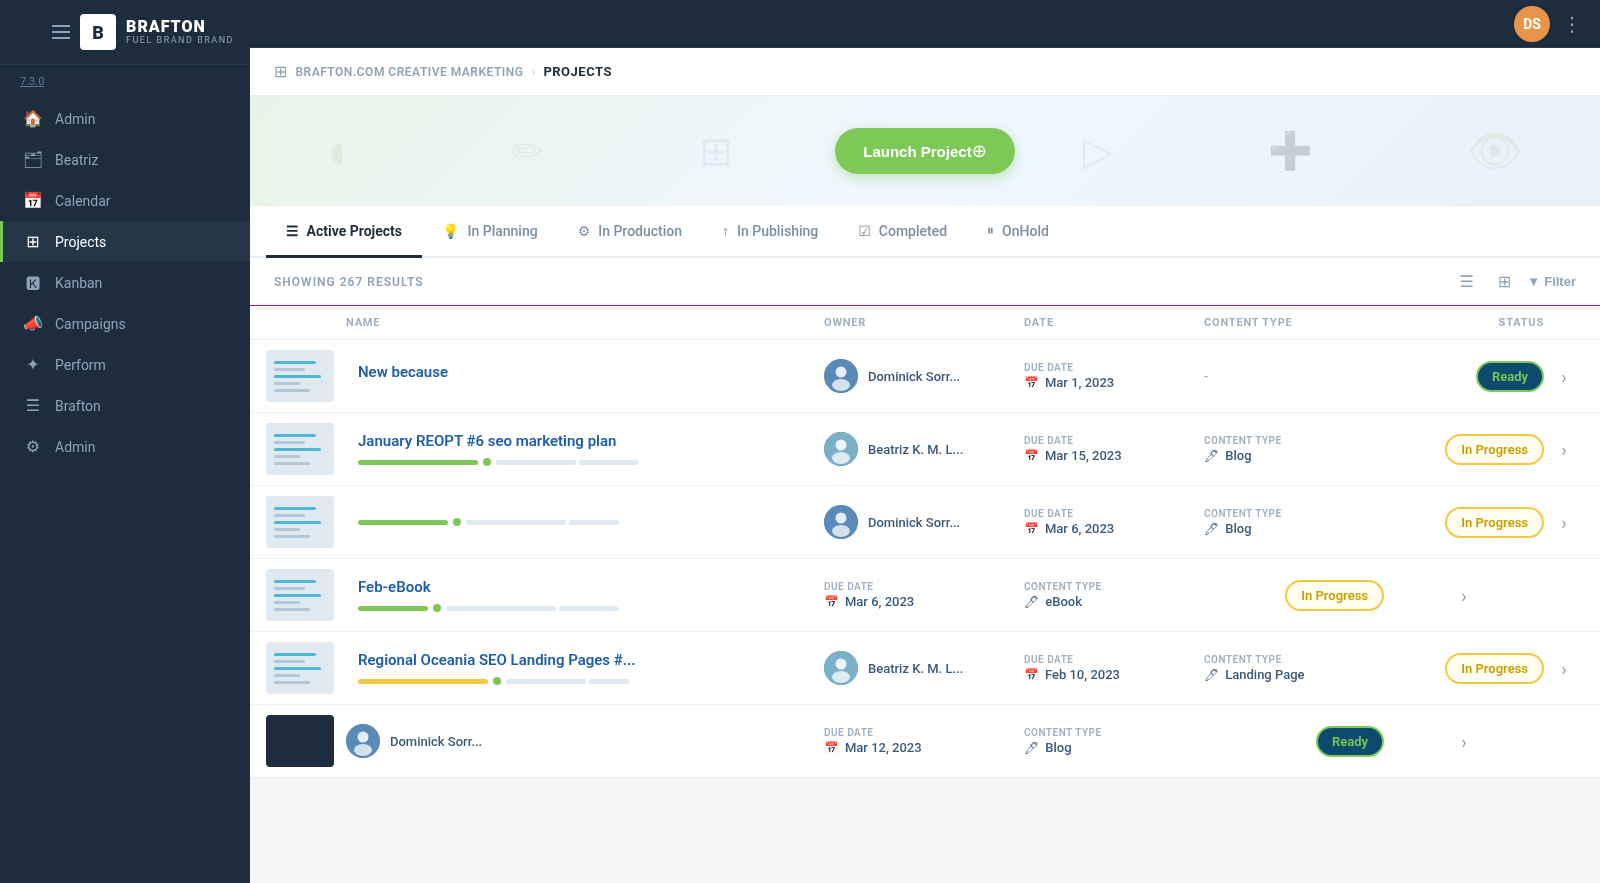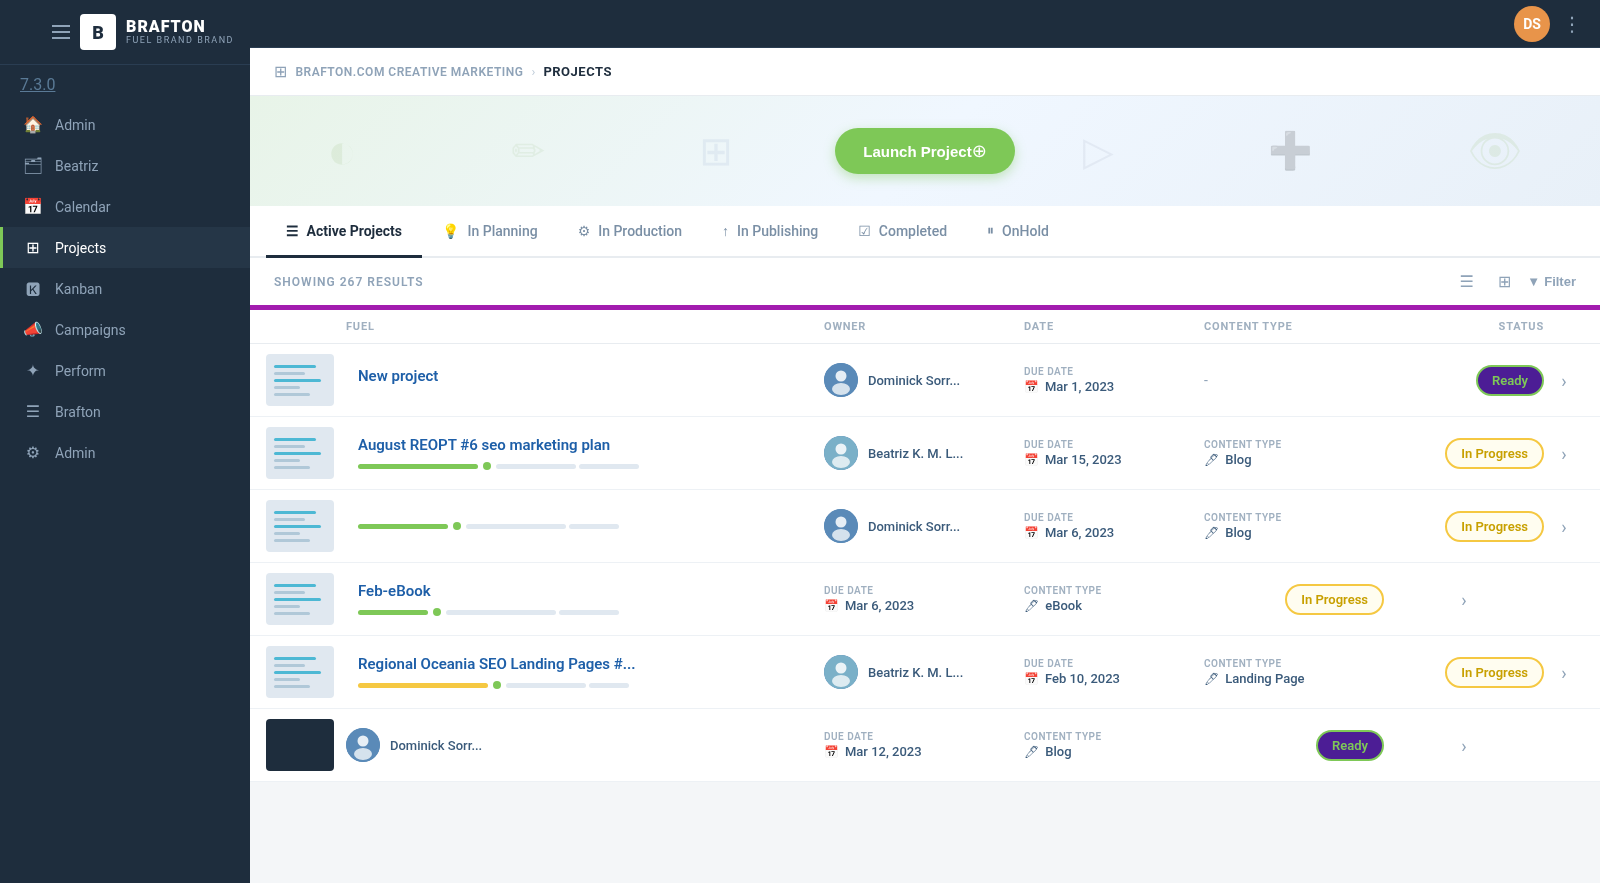--- a/index.html
+++ b/index.html
@@ -33,21 +33,21 @@
       align-items: center;
       justify-content: center;
       border-radius: 4px;
     }
     .logo-text { line-height: 1.1; }
     .logo-text .brand { font-weight: 900; font-size: 16px; letter-spacing: 1px; }
     .logo-text .tagline { font-size: 9px; letter-spacing: 1.5px; color: #8fa3b8; }
     .hamburger { margin-left: auto; cursor: pointer; display: flex; flex-direction: column; gap: 4px; }
     .hamburger span { display: block; width: 18px; height: 2px; background: #8fa3b8; }
 
-    .sidebar-version { padding: 10px 20px; font-size: 16px; color: #5a7a96; text-decoration: underline; }
+    .sidebar-version { padding: 10px 20px; font-size: 11px; color: #5a7a96; text-decoration: underline; }
 
     .sidebar-nav { display: flex; flex-direction: column; }
     .nav-item {
       display: flex; align-items: center; gap: 12px;
       padding: 11px 20px; color: #8fa3b8; font-size: 14px; cursor: pointer;
       border-left: 3px solid transparent;
     }
     .nav-item.active { background: #253647; color: #fff; border-left-color: #7ec857; }
     .nav-icon { font-size: 16px; width: 20px; text-align: center; }
 
@@ -121,21 +121,21 @@
       margin-bottom: -2px; white-space: nowrap;
     }
     .tab.active { color: #1e2d3d; border-bottom-color: #1e2d3d; font-weight: 700; }
     .tab-icon { font-size: 14px; }
 
     
     .results-bar {
       background: #fff;
       display: flex; align-items: center; justify-content: space-between;
       padding: 10px 24px;
-      border-bottom: 5px solid #a21caf;
+      border-bottom: 1px solid #a21caf;
     }
     .results-text { font-size: 12px; color: #8fa3b8; letter-spacing: 1px; font-weight: 600; }
     .view-controls { display: flex; gap: 8px; align-items: center; }
     .view-btn { background: none; border: none; color: #8fa3b8; font-size: 16px; cursor: pointer; padding: 4px 8px; }
     .filter-btn {
       background: none; border: none; color: #8fa3b8; font-size: 13px;
       cursor: pointer; display: flex; align-items: center; gap: 4px; font-weight: 600;
     }
 
     
@@ -190,21 +190,21 @@
     .ct-label { font-size: 10px; color: #a0b0c0; font-weight: 600; letter-spacing: 0.5px; text-transform: uppercase; }
     .ct-value { font-size: 13px; color: #3a5a7a; font-weight: 500; display: flex; align-items: center; gap: 6px; margin-top: 2px; }
     .ct-icon { font-size: 12px; }
 
     .row-status { display: flex; align-items: center; justify-content: flex-end; gap: 8px; }
     .status-badge {
       padding: 6px 14px; border-radius: 20px; font-size: 13px; font-weight: 600;
       border: 2px solid;
       white-space: nowrap;
     }
-    .status-badge.ready { border-color: #7ec857; color: #7ec857; background: #4c1d95; }
+    .status-badge.ready { border-color: #7ec857; color: #7ec857; background: #0c4a6e; }
     .status-badge.in-progress { border-color: #f5c842; color: #c8a000; background: #fffdf0; }
 
     .row-chevron { color: #8fa3b8; font-size: 18px; cursor: pointer; text-align: center; }
 
     .dash-cell { color: #8fa3b8; font-size: 14px; }
   </style>
 </head>
 <body>
 
 <div class="sidebar">
@@ -330,40 +330,40 @@
         <button class="filter-btn">
           <span>▼</span>
           <span>Filter</span>
         </button>
       </div>
     </div>
 
     <div class="table-area">
       <div class="table-header">
         <div></div>
-        <div>FUEL</div>
+        <div>NAME</div>
         <div>OWNER</div>
         <div>DATE</div>
         <div>CONTENT TYPE</div>
         <div style="text-align:right;">STATUS</div>
         <div></div>
       </div>
 
     <div class="table-row">
     <div class="row-thumb">
       <div class="thumb-lines">
         <div class="thumb-line cyan" style="width:80%;"></div>
         <div class="thumb-line" style="width:60%;"></div>
         <div class="thumb-line cyan" style="width:90%;"></div>
         <div class="thumb-line" style="width:50%;"></div>
         <div class="thumb-line" style="width:70%;"></div>
       </div>
     </div>
     <div class="row-name-area">
-      <div class="row-name">New project</div>
+      <div class="row-name">New because</div>
       <div class="progress-bars"></div>
     </div>
     <div class="row-owner">
       <div class="owner-avatar">
               <svg viewBox="0 0 34 34" xmlns="http://www.w3.org/2000/svg">
     <circle cx="17" cy="17" r="17" fill="#5a8ab8"></circle>
     <circle cx="17" cy="13" r="5.5" fill="rgba(255,255,255,0.85)"></circle>
     <ellipse cx="17" cy="26" rx="9" ry="6" fill="rgba(255,255,255,0.75)"></ellipse>
   </svg>
             </div>
@@ -386,21 +386,21 @@
     <div class="row-thumb">
       <div class="thumb-lines">
         <div class="thumb-line cyan" style="width:80%;"></div>
         <div class="thumb-line" style="width:60%;"></div>
         <div class="thumb-line cyan" style="width:90%;"></div>
         <div class="thumb-line" style="width:50%;"></div>
         <div class="thumb-line" style="width:70%;"></div>
       </div>
     </div>
     <div class="row-name-area">
-      <div class="row-name">August REOPT #6 seo marketing plan</div>
+      <div class="row-name">January REOPT #6 seo marketing plan</div>
       <div class="progress-bars">
               <div class="progress-segment filled" style="width:120px;"></div>
               <div class="progress-dot"></div>
               <div class="progress-segment" style="width:80px;"></div>
               <div class="progress-segment" style="width:60px;"></div>
             </div>
     </div>
     <div class="row-owner">
       <div class="owner-avatar">
               <svg viewBox="0 0 34 34" xmlns="http://www.w3.org/2000/svg">

